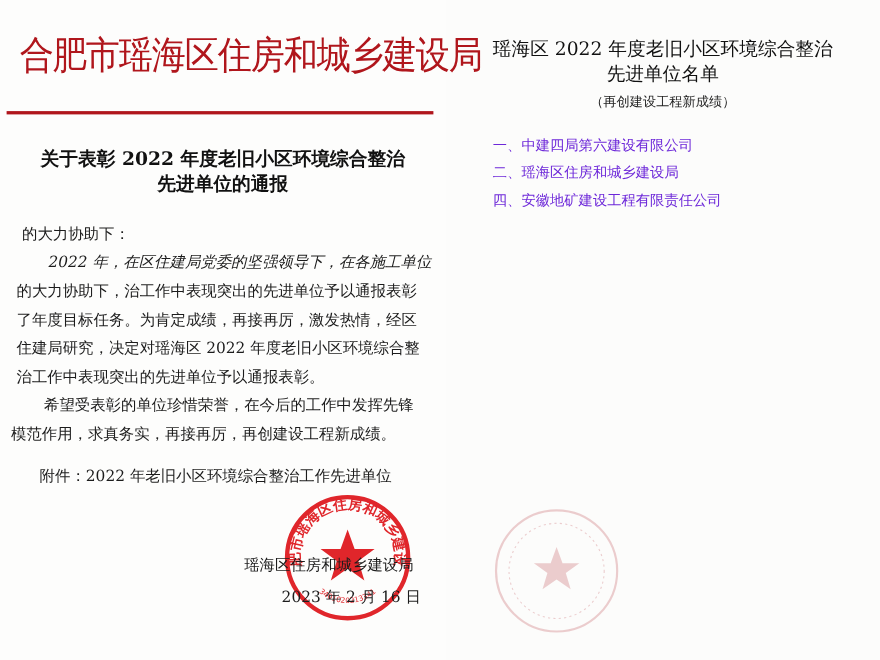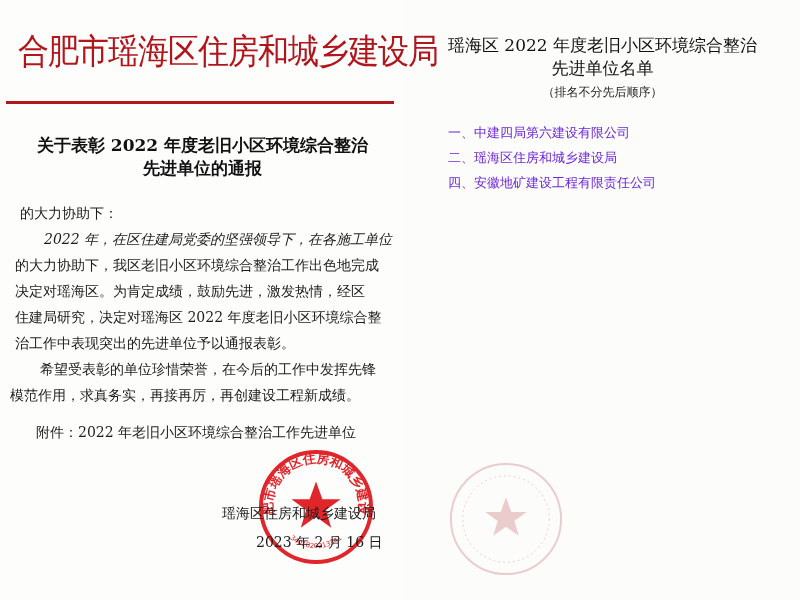--- a/index.html
+++ b/index.html
@@ -86,22 +86,22 @@
 
 <div class="letterhead">合肥市瑶海区住房和城乡建设局</div>
 <div class="red-rule"></div>
 
 <div class="notice-title l1">关于表彰 2022 年度老旧小区环境综合整治</div>
 <div class="notice-title l2">先进单位的通报</div>
 
 <div class="body-text">
   <span class="line" style="left:20px; top:200px;">的大力协助下：</span>
   <span class="line" style="left:44px; top:226px;font-style:italic;">2022 年，在区住建局党委的坚强领导下，在各施工单位</span>
-  <span class="line" style="left:15px; top:252px;">的大力协助下，我区老旧小区环境综合整治工作出色地完成</span>
-  <span class="line" style="left:15px; top:278px;">决定对瑶海区。为肯定成绩，鼓励先进，激发热情，经区</span>
+  <span class="line" style="left:15px; top:252px;">的大力协助下，治工作中表现突出的先进单位予以通报表彰</span>
+  <span class="line" style="left:15px; top:278px;">了年度目标任务。为肯定成绩，再接再厉，激发热情，经区</span>
   <span class="line" style="left:15px; top:304px;">住建局研究，决定对瑶海区 2022 年度老旧小区环境综合整</span>
   <span class="line" style="left:15px; top:330px;">治工作中表现突出的先进单位予以通报表彰。</span>
   <span class="line" style="left:40px; top:356px;">希望受表彰的单位珍惜荣誉，在今后的工作中发挥先锋</span>
   <span class="line" style="left:10px; top:382px;">模范作用，求真务实，再接再厉，再创建设工程新成绩。</span>
 </div>
 
 <div class="attachment">附件：2022 年老旧小区环境综合整治工作先进单位</div>
 
 <svg class="seal seal-main" viewBox="0 0 120 120">
   <defs>
@@ -116,21 +116,21 @@
     <textPath href="#codeArc" startOffset="50%" text-anchor="middle">3401020213341</textPath>
   </text>
   <polygon fill="#e0262b" points="60,34 66.5,52 85,52 70,63 75.5,81 60,70 44.5,81 50,63 35,52 53.5,52"></polygon>
 </svg>
 
 <div class="issuer">瑶海区住房和城乡建设局</div>
 <div class="issue-date">2023 年 2 月 16 日</div>
 
 <div class="list-title l1">瑶海区 2022 年度老旧小区环境综合整治</div>
 <div class="list-title l2">先进单位名单</div>
-<div class="list-note">（排名不分先后顺序）</div>
+<div class="list-note">（再创建设工程新成绩）</div>
 
 <div class="winners">
   <div class="winner">一、中建四局第六建设有限公司</div>
   <div class="winner">二、瑶海区住房和城乡建设局</div>
   <div class="winner">四、安徽地矿建设工程有限责任公司</div>
 </div>
 
 <svg class="seal seal-ghost" viewBox="0 0 120 120">
   <circle cx="60" cy="60" r="56" fill="none" stroke="#c0545a" stroke-width="2"></circle>
   <circle cx="60" cy="60" r="44" fill="none" stroke="#c0545a" stroke-width="1" stroke-dasharray="2 3"></circle>

